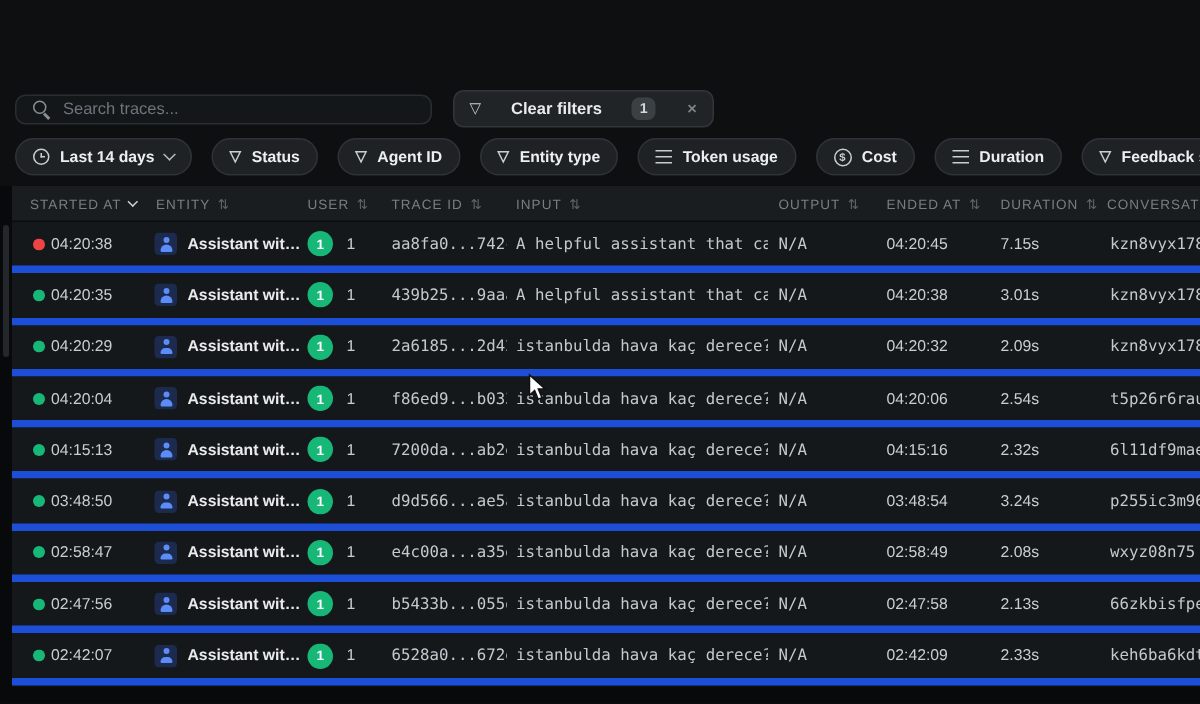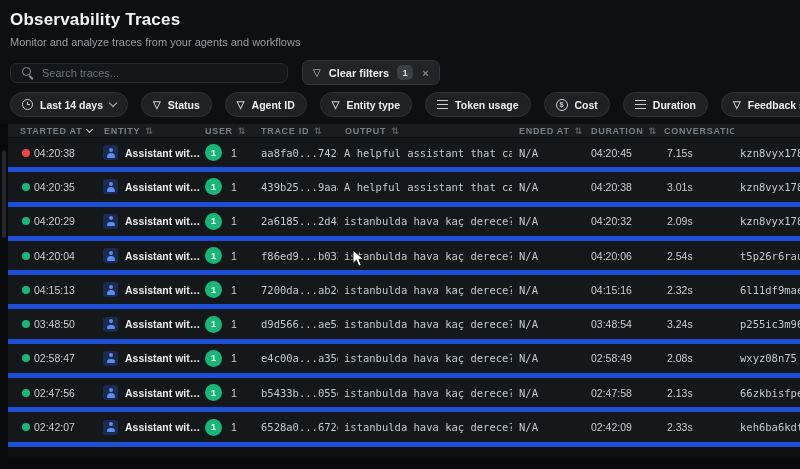--- a/index.html
+++ b/index.html
@@ -13,21 +13,21 @@
   .topbar p{font-size:11px;color:#989fa6;margin-top:6px}
 
   
   .searchrow{position:absolute;left:10px;top:60px;display:flex;align-items:center;gap:14px}
   .search{width:278px;height:20px;background:#14171a;border:1px solid #2a2e32;border-radius:7px;
     display:flex;align-items:center;gap:8px;padding:0 10px}
   .search input{flex:1;background:transparent;border:0;outline:0;color:#d7dadd;font-size:11px;
     font-family:"Liberation Sans","DejaVu Sans",sans-serif}
   .search input::placeholder{color:#6d747b}
   .clearbtn{height:25px;background:#212427;border:1px solid #32363a;border-radius:7px;display:flex;
-    align-items:center;gap:8px;padding:0 10px;color:#e9ebed;font-size:11px;font-weight:600;cursor:pointer;
+    align-items:center;gap:20px;padding:0 10px;color:#e9ebed;font-size:11px;font-weight:600;cursor:pointer;
     font-family:inherit}
   .count{background:#3b4045;border-radius:5px;min-width:16px;height:15px;display:inline-flex;align-items:center;
     justify-content:center;font-size:9.5px;color:#d4d8db;font-weight:600;padding:0 4px}
   .xmark{color:#7c838a;font-size:11px;margin-left:1px}
 
   
   .filters{position:absolute;left:10px;top:92px;width:782px;display:flex;gap:13px}
   .pill{height:25px;background:#1f2225;border:1px solid #2f3337;border-radius:13px;display:flex;align-items:center;
     gap:7px;padding:0 11px;color:#eceef0;font-size:10.5px;font-weight:600;cursor:pointer;white-space:nowrap;
     font-family:Liberation Sans, sans-serif}
@@ -50,21 +50,21 @@
   span[data-name="search-icon"]::after{content:"";position:absolute;left:8.5px;top:9px;width:4.5px;height:1.5px;
     background:#878e95;transform:rotate(45deg);transform-origin:0 0}
   span[data-name="sort-icon"]::before{content:"⇅";font-size:9px;color:#5d646b;line-height:1}
 
   
   .gutter-left{position:absolute;left:0;top:124px;width:8px;bottom:0;background:#08090b}
   .gutter-left .thumb{position:absolute;left:2px;top:26px;width:4px;height:88px;border-radius:2px;background:#24282c}
   .gutter-bottom{position:absolute;left:0;bottom:0;width:800px;height:11px;background:#08090b}
   .table{position:absolute;left:8px;top:124px;width:792px}
   .grid{display:grid;grid-template-columns:26px 66px 102px 54px 82px 174px 72px 76px 74px 1fr;align-items:center}
-  .thead{height:14px;background:#191d1f;border-bottom:1px solid #0a0c0d;font-size:9px;font-weight:700;
+  .thead{height:24px;background:#191d1f;border-bottom:1px solid #0a0c0d;font-size:9px;font-weight:400;
     letter-spacing:.7px;color:#777f86;text-transform:uppercase}
   .hc{display:flex;align-items:center;gap:5px;overflow:hidden;white-space:nowrap;cursor:pointer}
   .hc .chev{width:5px;height:5px;border-right:1.4px solid #cfd4d8;border-bottom:1.4px solid #cfd4d8;
     transform:rotate(45deg);margin-top:-2px;flex:none}
   .hc1{grid-column:1/3;padding-left:12px}
   .hc-entity{padding-left:4px}.hc-user{padding-left:3px}.hc-trace{padding-left:5px}.hc-input{padding-left:6px}
   .hc-output{padding-left:7px}.hc-ended{padding-left:7px}.hc-duration{padding-left:7px}.hc-conv{padding-left:4px}
 
   .trow{height:34.3px;background:#15181b;border-bottom:5px solid #1d4ed8;cursor:pointer}
   .c{overflow:hidden;white-space:nowrap;font-size:10.5px;color:#c9ced3}
@@ -85,24 +85,20 @@
   .c-ended{padding-left:7px}.c-duration{padding-left:7px}.c-conv{padding-left:6px}
 
   
   .cursor{position:absolute;left:352px;top:249px;pointer-events:none}
 </style>
 </head>
 <body>
 
 <div class="app" data-name="observability-traces-page">
 
-  <div class="topbar" data-name="page-header">
-    <h1 data-name="page-title">Observability Traces</h1>
-    <p data-name="page-subtitle">Monitor and analyze traces from your agents and workflows</p>
-  </div>
 
   <div class="searchrow" data-name="search-toolbar">
     <div class="search" data-name="search-box">
       <span data-name="search-icon"></span>
       <input data-name="search-input" placeholder="Search traces..." style="">
     </div>
     <button class="clearbtn" data-name="clear-filters-button">
       <span class="picon" data-name="funnel-icon"></span>
       <span data-name="clear-filters-label">Clear filters</span>
       <span class="count" data-name="filter-count-badge">1</span>
@@ -178,20 +174,24 @@
           <span data-name="sort-icon"></span>
       </div>
       <div class="hc hc-user" data-name="column-header-user">
         <span>User</span>
           <span data-name="sort-icon"></span>
       </div>
       <div class="hc hc-trace" data-name="column-header-trace-id">
         <span>Trace ID</span>
           <span data-name="sort-icon"></span>
       </div>
+      <div class="hc hc-input" data-name="column-header-input">
+        <span>Input</span>
+          <span data-name="sort-icon"></span>
+      </div>
       <div class="hc hc-output" data-name="column-header-output">
         <span>Output</span>
           <span data-name="sort-icon"></span>
       </div>
       <div class="hc hc-ended" data-name="column-header-ended-at">
         <span>Ended At</span>
           <span data-name="sort-icon"></span>
       </div>
       <div class="hc hc-duration" data-name="column-header-duration">
         <span>Duration</span>

